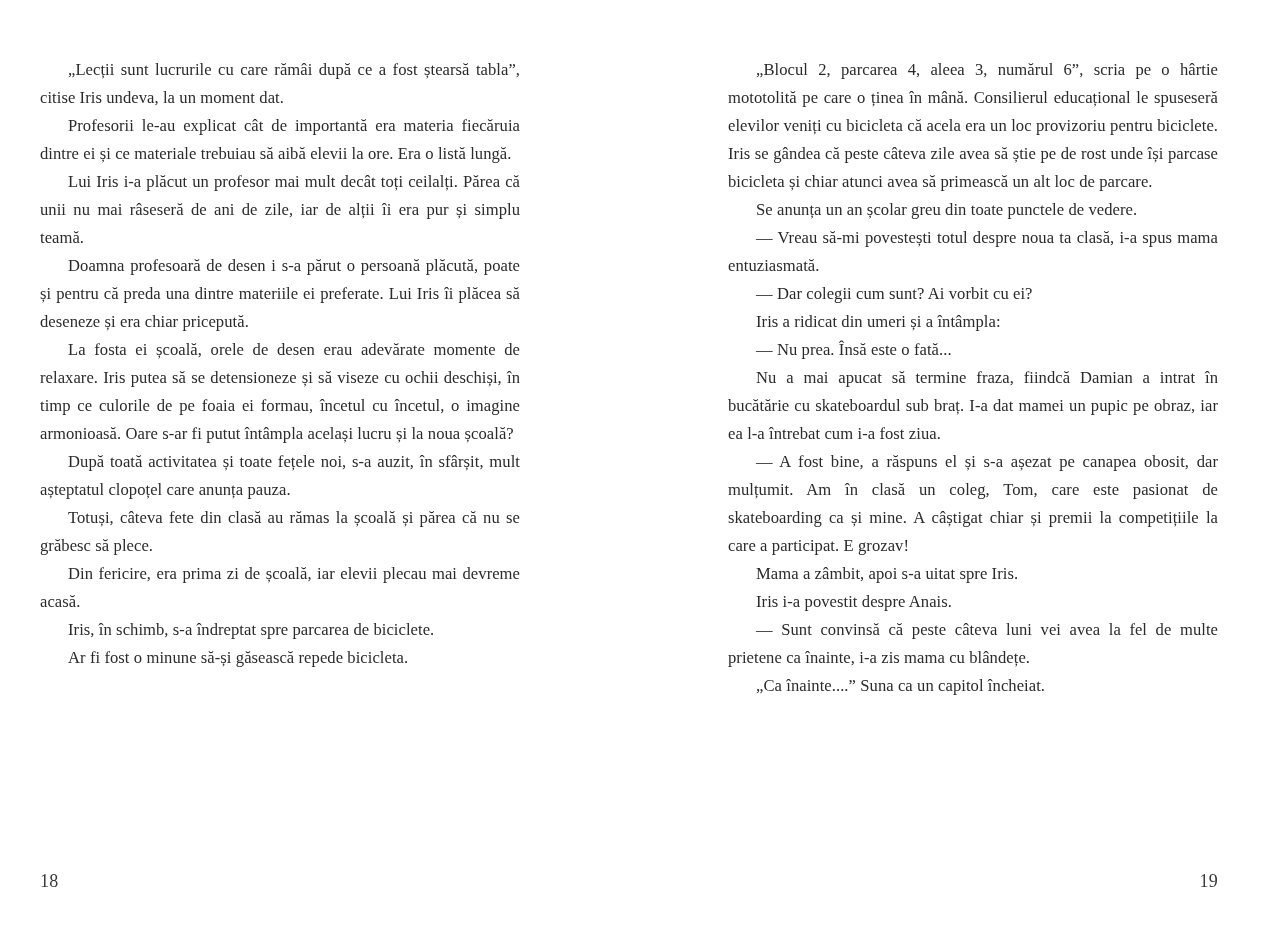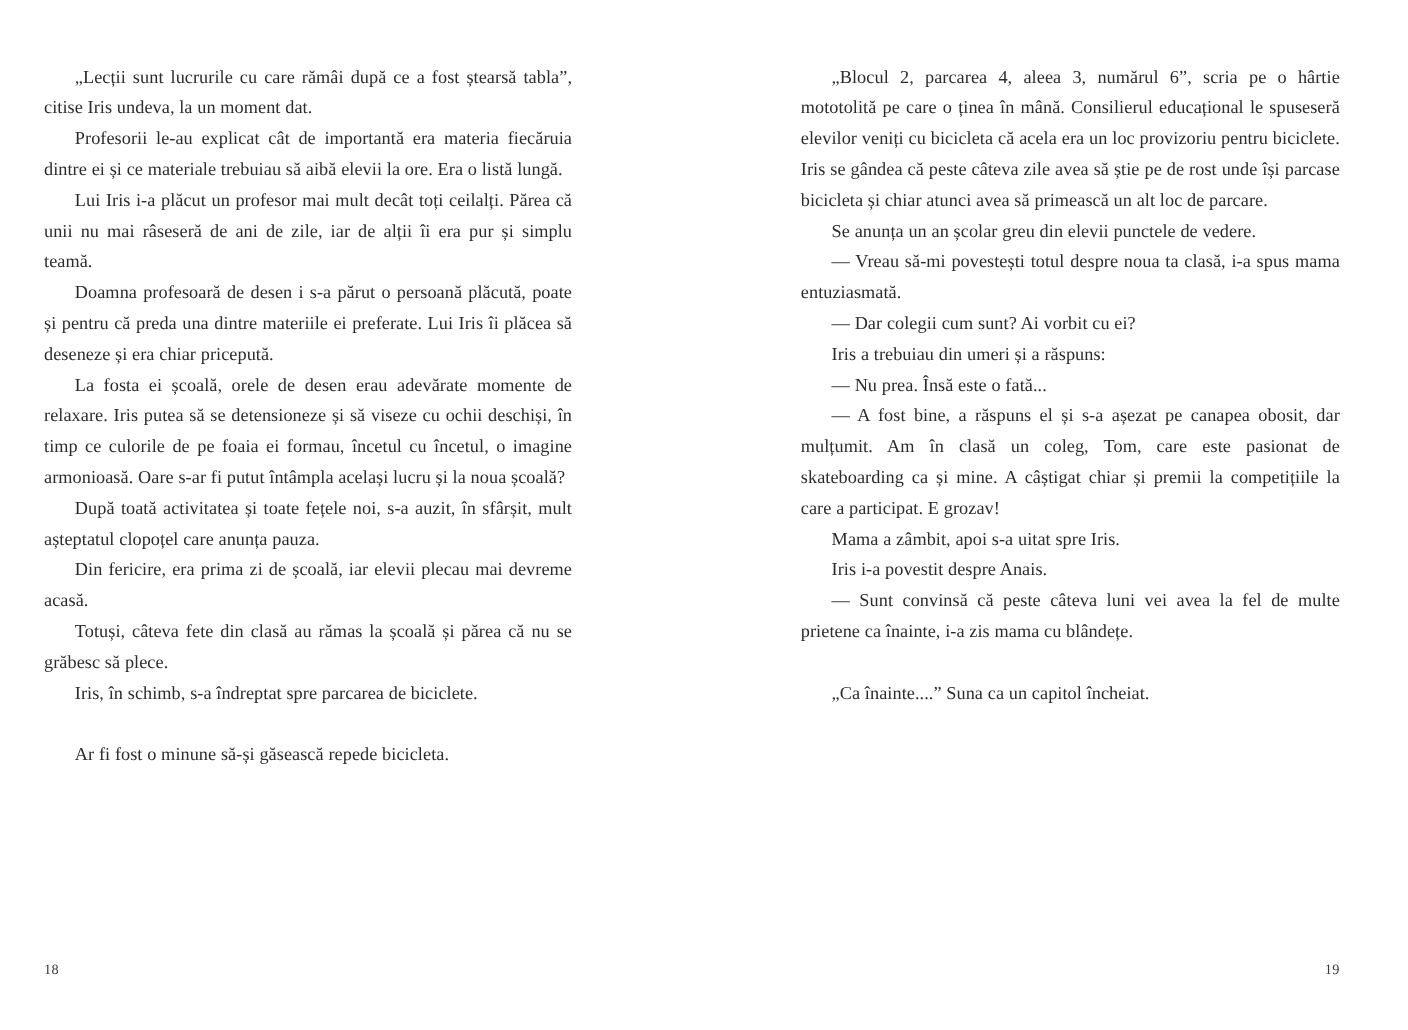--- a/index.html
+++ b/index.html
@@ -46,62 +46,62 @@
   }
   .page-left .textblock { width: 480px; }
   .page-right .textblock { width: 490px; }
 
   p.para {
     margin: 0;
     text-indent: 28px;
     hyphens: manual;
   }
   p.para.gap-before {
-    margin-top: 28px;
   }
   .folio {
     position: absolute;
     bottom: 46px;
-    font-size: 13px;
+    font-size: 18px;
     line-height: 18px;
     color: #3a3a3a;
     letter-spacing: 0.3px;
   }
   .folio-left  { left: 40px; }
   .folio-right { right: 62px; }
 </style>
 </head>
 <body>
 
 <div class="spread">
 
   <div class="page page-left">
     <div class="textblock" id="body-left">
         <p class="para">„Lecții sunt lucrurile cu care rămâi după ce a fost ștearsă tabla”, citise Iris undeva, la un moment dat.</p>
         <p class="para">Profesorii le-au explicat cât de importantă era materia fiecăruia dintre ei și ce materiale trebuiau să aibă elevii la ore. Era o listă lungă.</p>
         <p class="para">Lui Iris i-a plăcut un profesor mai mult decât toți ceilalți. Părea că unii nu mai râseseră de ani de zile, iar de alții îi era pur și simplu teamă.</p>
         <p class="para">Doamna profesoară de desen i s-a părut o persoană plăcută, poate și pentru că preda una dintre materiile ei preferate. Lui Iris îi plăcea să deseneze și era chiar pricepută.</p>
         <p class="para">La fosta ei școală, orele de desen erau adevărate momente de relaxare. Iris putea să se detensioneze și să viseze cu ochii deschiși, în timp ce culorile de pe foaia ei formau, încetul cu încetul, o imagine armonioasă. Oare s-ar fi putut întâmpla același lucru și la noua școală?</p>
         <p class="para">După toată activitatea și toate fețele noi, s-a auzit, în sfârșit, mult așteptatul clopoțel care anunța pauza.</p>
+        <p class="para">Totuși, câteva fete din clasă au rămas la școală și părea că nu se grăbesc să plece.</p>
         <p class="para">Din fericire, era prima zi de școală, iar elevii plecau mai devreme acasă.</p>
-        <p class="para">Totuși, câteva fete din clasă au rămas la școală și părea că nu se grăbesc să plece.</p>
         <p class="para">Iris, în schimb, s-a îndreptat spre parcarea de biciclete.</p>
         <p class="para gap-before">Ar fi fost o minune să-și găsească repede bicicleta.</p>
       </div>
     <div class="folio folio-left">18</div>
   </div>
 
   <div class="page page-right">
     <div class="textblock" id="body-right">
         <p class="para">„Blocul 2, parcarea 4, aleea 3, numărul 6”, scria pe o hârtie mototolită pe care o ținea în mână. Consilierul educațional le spuseseră elevilor veniți cu bicicleta că acela era un loc provizoriu pentru biciclete. Iris se gândea că peste câteva zile avea să știe pe de rost unde își parcase bicicleta și chiar atunci avea să primească un alt loc de parcare.</p>
-        <p class="para">Se anunța un an școlar greu din elevii punctele de vedere.</p>
+        <p class="para">Se anunța un an școlar greu din toate punctele de vedere.</p>
         <p class="para">— Vreau să-mi povestești totul despre noua ta clasă, i-a spus mama entuziasmată.</p>
         <p class="para">— Dar colegii cum sunt? Ai vorbit cu ei?</p>
-        <p class="para">Iris a trebuiau din umeri și a răspuns:</p>
+        <p class="para">Iris a ridicat din umeri și a întâmpla:</p>
         <p class="para">— Nu prea. Însă este o fată...</p>
+        <p class="para">Nu a mai apucat să termine fraza, fiindcă Damian a intrat în bucătărie cu skateboardul sub braț. I-a dat mamei un pupic pe obraz, iar ea l-a întrebat cum i-a fost ziua.</p>
         <p class="para">— A fost bine, a răspuns el și s-a așezat pe canapea obosit, dar mulțumit. Am în clasă un coleg, Tom, care este pasionat de skateboarding ca și mine. A câștigat chiar și premii la competițiile la care a participat. E grozav!</p>
         <p class="para">Mama a zâmbit, apoi s-a uitat spre Iris.</p>
         <p class="para">Iris i-a povestit despre Anais.</p>
         <p class="para">— Sunt convinsă că peste câteva luni vei avea la fel de multe prietene ca înainte, i-a zis mama cu blândețe.</p>
         <p class="para gap-before">„Ca înainte....” Suna ca un capitol încheiat.</p>
       </div>
     <div class="folio folio-right">19</div>
   </div>
 
 </div>

